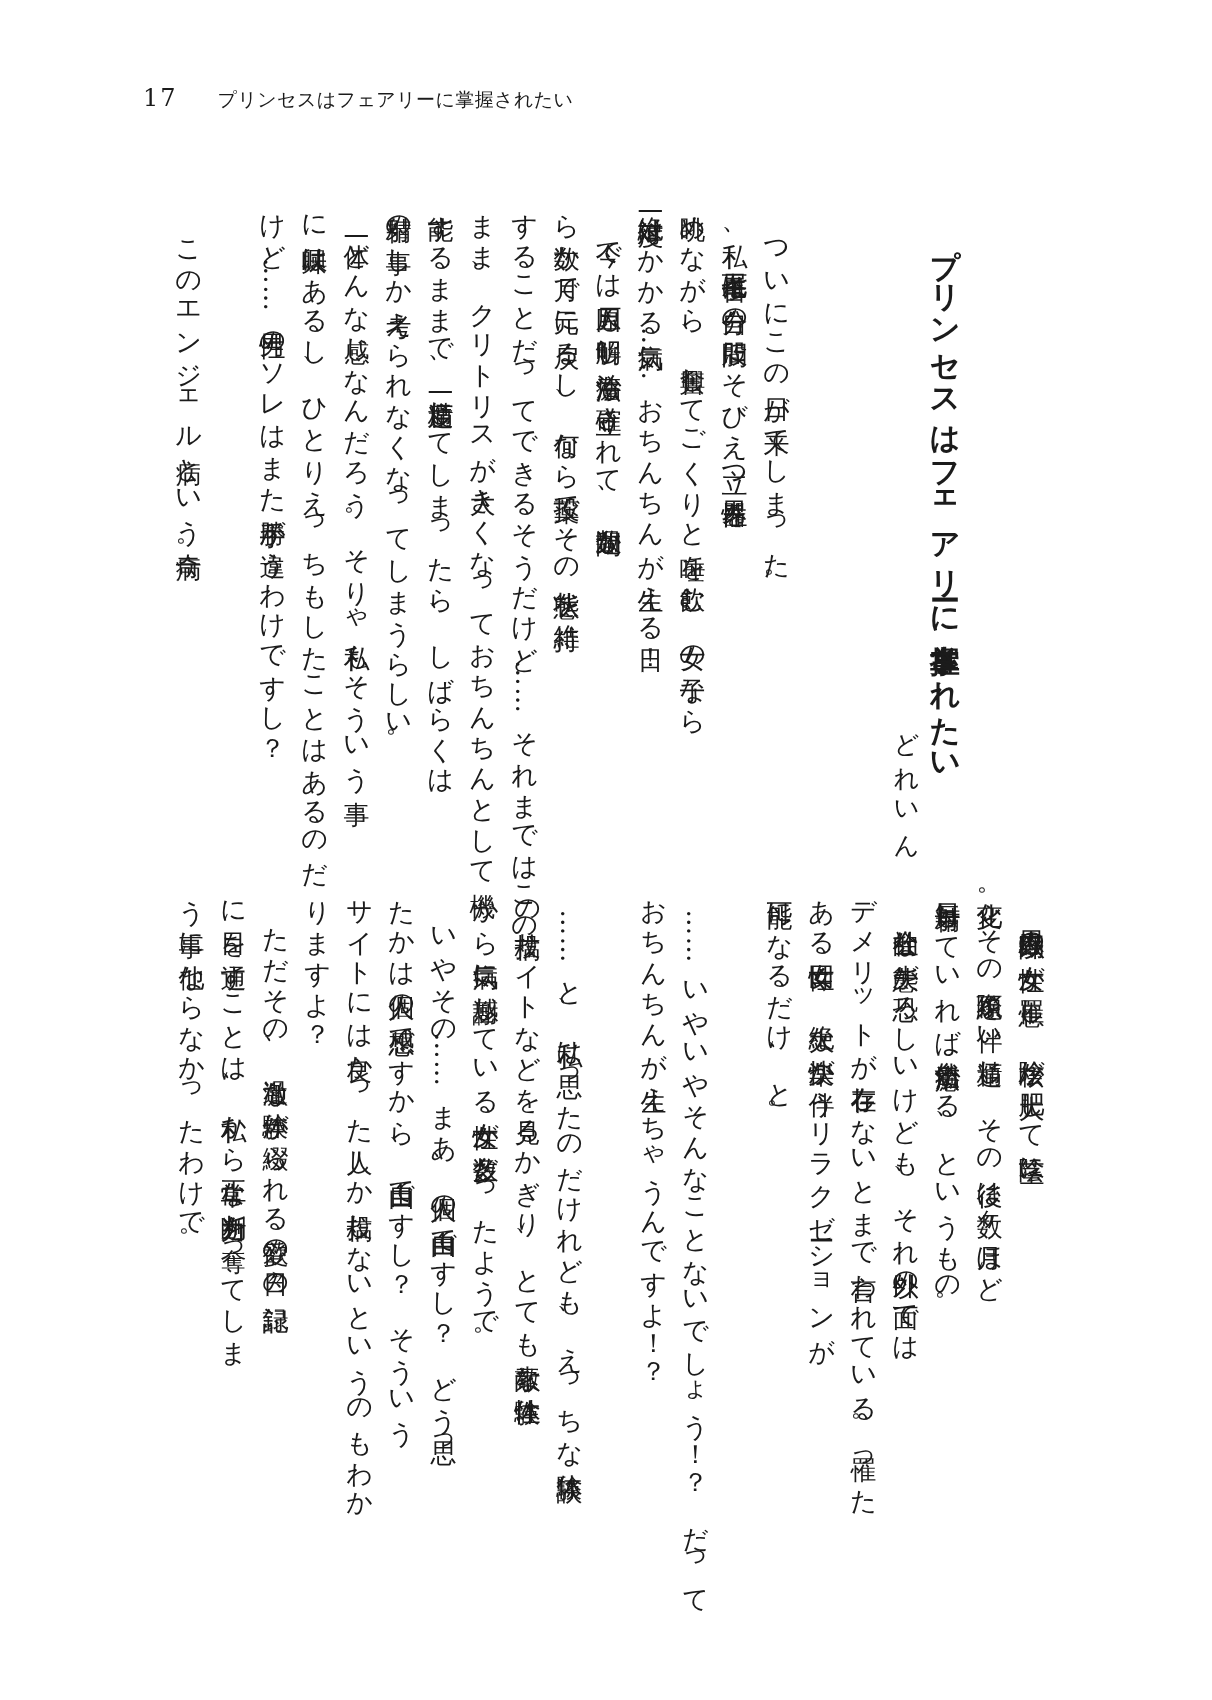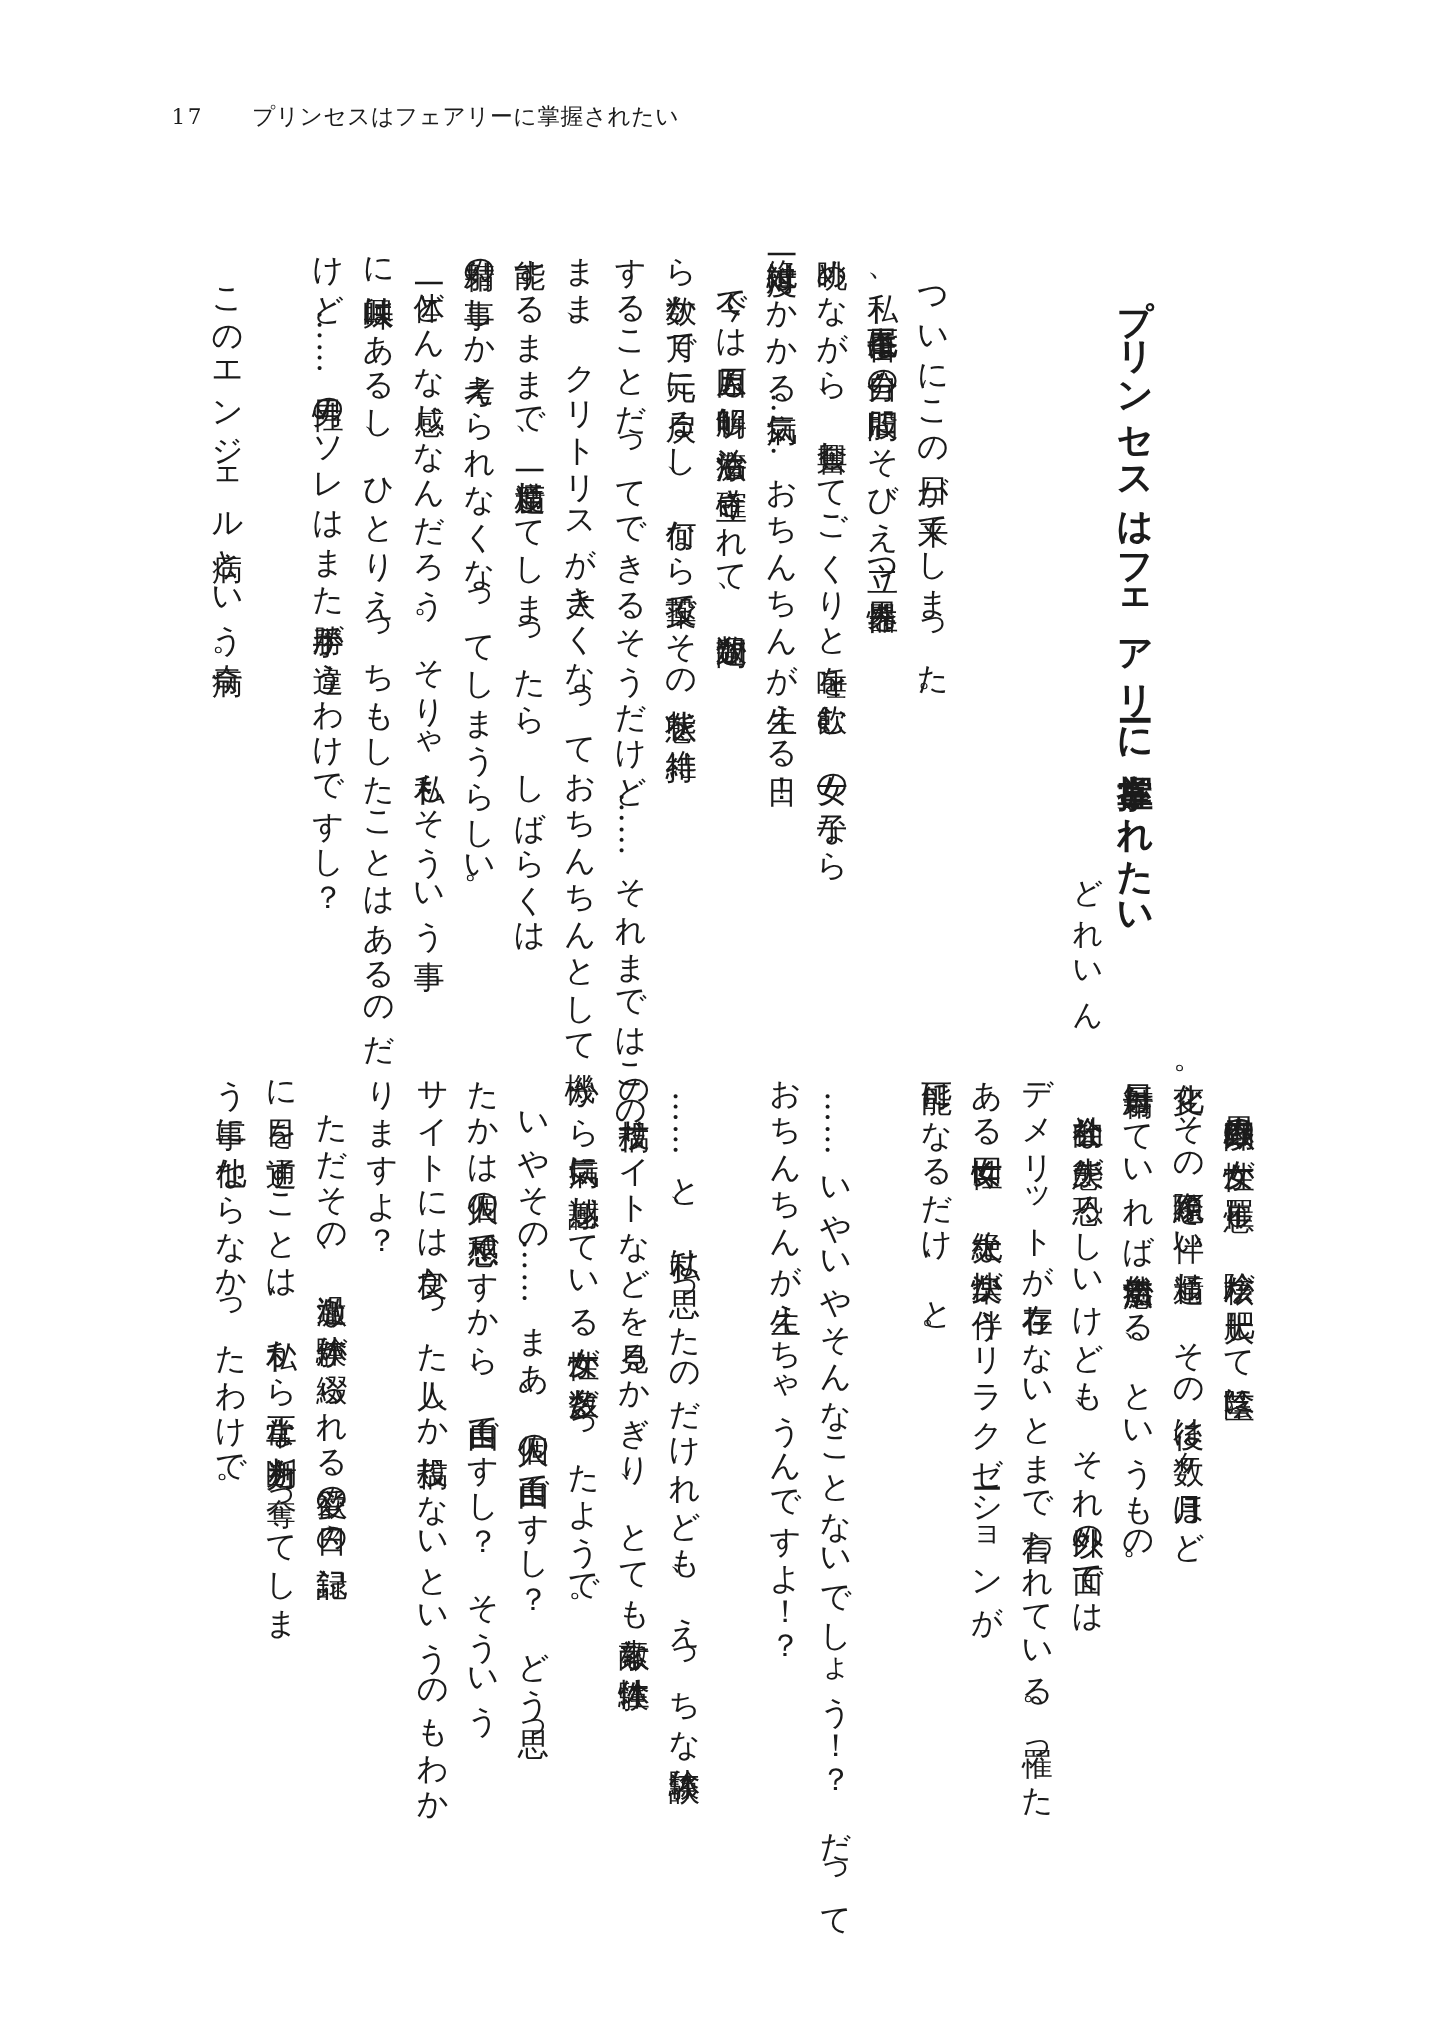--- a/index.html
+++ b/index.html
@@ -11,21 +11,21 @@
     color:#1b1b1b;
     font-family:"DejaVu Serif","Liberation Serif",serif;
     overflow:hidden;
   }
   
   #header{
     position:absolute;left:143px;top:84px;
     display:flex;align-items:baseline;gap:40px;
   }
   #page-num{
-    font-size:18px;letter-spacing:2px;
+    font-size:24px;letter-spacing:2px;
     font-family:"DejaVu Serif","Liberation Serif",serif;
   }
   #running-title{
     font-size:19px;letter-spacing:0.4px;
   }
   
   .vblock{
     position:absolute;
     writing-mode:vertical-rl;
     text-orientation:mixed;

